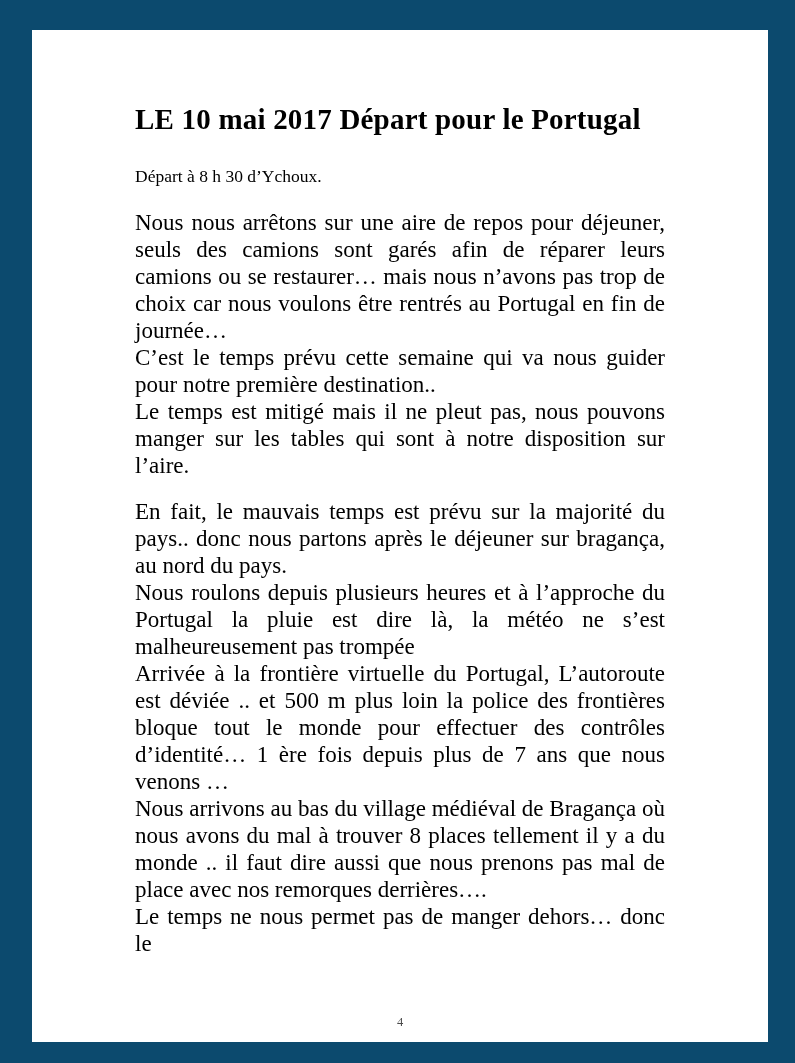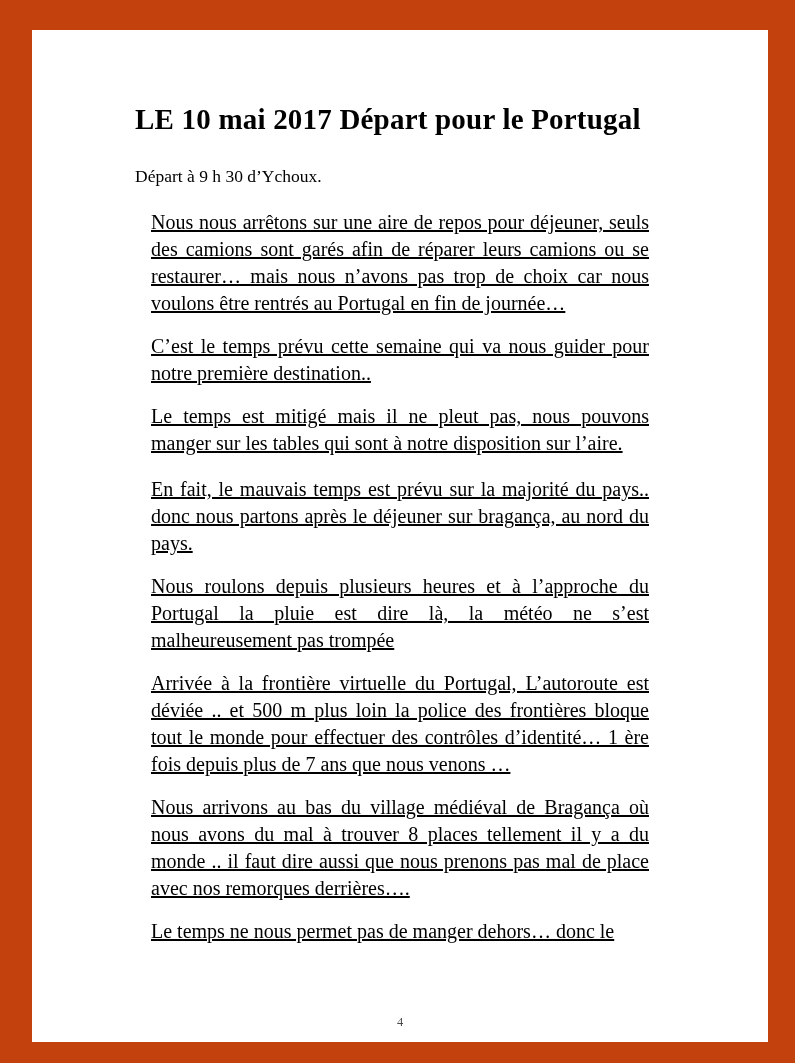--- a/index.html
+++ b/index.html
@@ -7,21 +7,21 @@
     width: 795px;
     height: 1063px;
     background: #e9e9e9;
     font-family: "Liberation Serif", "DejaVu Serif", serif;
     overflow: hidden;
   }
   .viewport {
     position: relative;
     width: 795px;
     height: 1063px;
-    background: #c2410c;
+    background: #0c4a6e;
   }
   .page {
     position: absolute;
     left: 32px;
     top: 30px;
     width: 736px;
     height: 1012px;
     background: #ffffff;
   }
   .content {
@@ -34,25 +34,24 @@
   h1.doc-title {
     font-size: 29px;
     font-weight: bold;
     line-height: 39px;
     margin: 0 0 24px 0;
     letter-spacing: 0.2px;
   }
   .para-group { margin: 0; }
   .para-group + .para-group { margin-top: 19px; }
   p.body-line {
-    font-size: 20px;
+    font-size: 23px;
     line-height: 27px;
     text-align: justify;
-    margin: 16px;
-    text-decoration: underline;
+    margin: 0;
   }
   p.intro-line {
     font-size: 17.5px;
     line-height: 27px;
     margin: 0;
   }
   .page-number {
     position: absolute;
     left: 0;
     width: 736px;
@@ -66,21 +65,21 @@
 </head>
 <body>
 
 <div class="viewport">
   <div class="page">
     <div class="content">
 
       <h1 class="doc-title">LE 10 mai 2017 Départ pour le Portugal</h1>
 
       <div class="para-group">
-        <p class="intro-line">Départ à 9 h 30 d’Ychoux.</p>
+        <p class="intro-line">Départ à 8 h 30 d’Ychoux.</p>
       </div>
 
       <div class="para-group">
         <p class="body-line">Nous nous arrêtons  sur une aire de repos pour déjeuner, seuls des camions sont garés afin de réparer leurs camions ou se restaurer… mais nous n’avons pas trop de choix car nous voulons être rentrés au Portugal en fin de journée…</p>
         <p class="body-line">C’est le temps prévu cette semaine qui va nous guider pour notre première destination..</p>
         <p class="body-line">Le temps est mitigé mais il ne pleut pas, nous pouvons manger sur les tables qui sont à notre disposition sur l’aire.</p>
       </div>
 
       <div class="para-group">
         <p class="body-line">En fait, le mauvais temps est prévu sur la majorité du pays.. donc nous partons  après le déjeuner sur bragança, au nord du pays.</p>

